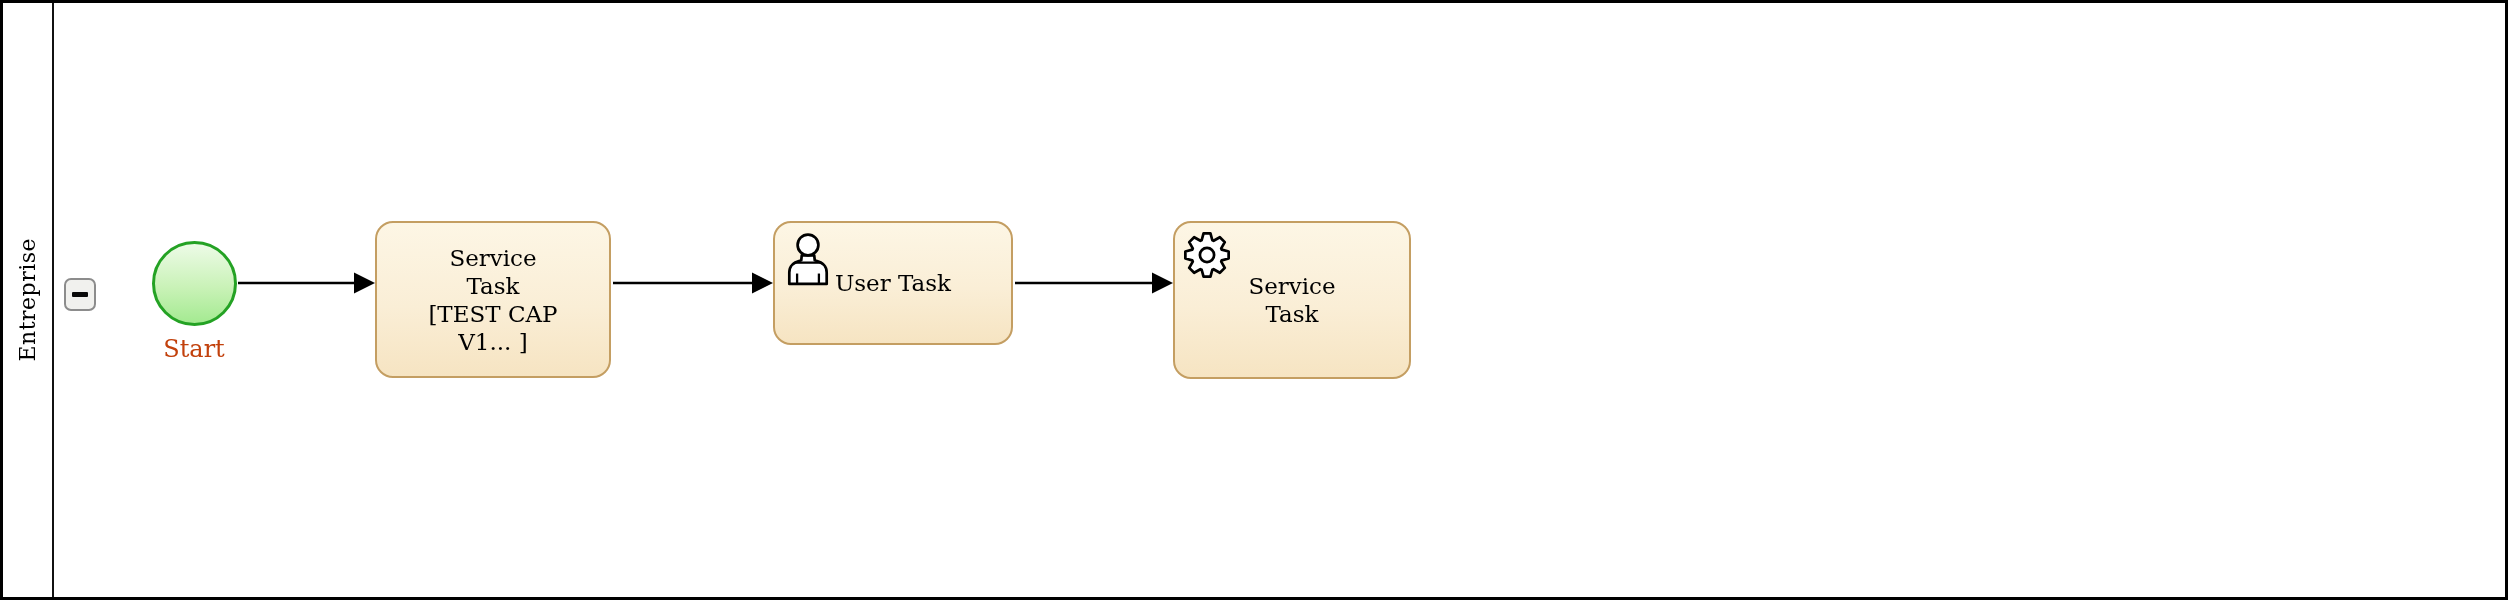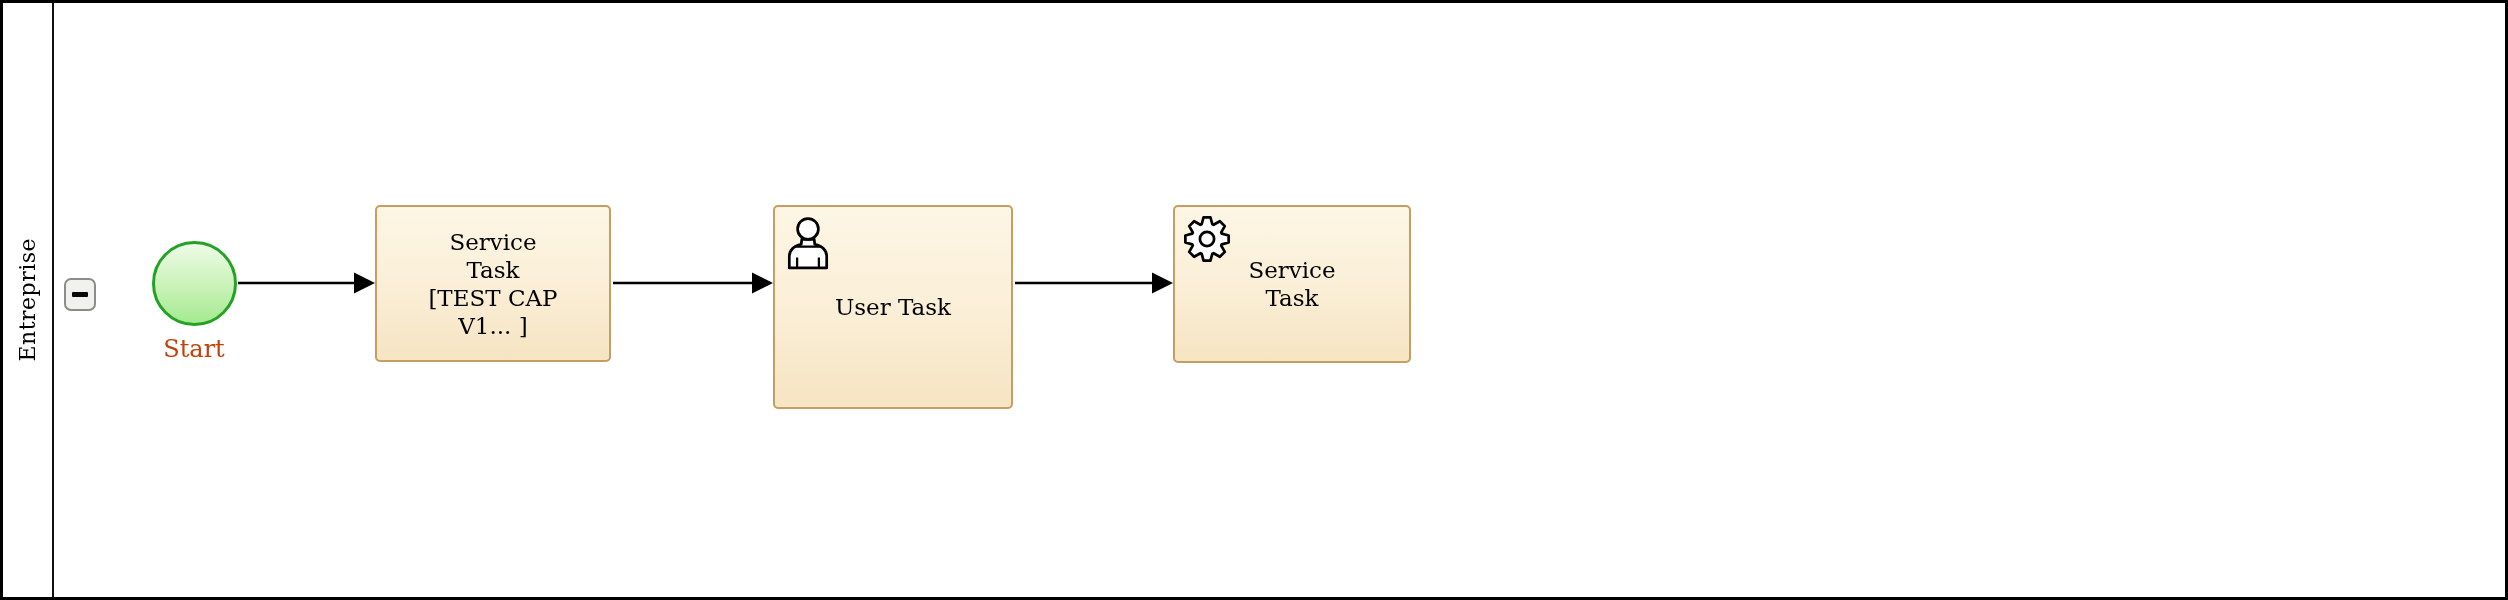--- a/index.html
+++ b/index.html
@@ -79,32 +79,33 @@
     text-align: center;
     font-size: 24px;
     line-height: 28px;
     color: #c2410c;
   }
   
   .task {
     position: absolute;
     box-sizing: border-box;
     border: 2.5px solid #c49e62;
-    border-radius: 5px;
+    border-radius: 18px;
     background: linear-gradient(to bottom, #fdf6e5 0%, #faeed6 55%, #f6e4c2 100%);
     display: flex;
     align-items: center;
     justify-content: center;
     text-align: center;
     color: #000000;
     font-size: 23px;
     line-height: 28px;
+    margin-top: 16px;
   }
   .task-1 { left: 372px; top: 202px; width: 236px; height: 157px; }
-  .task-2 { left: 770px; top: 202px; width: 240px; height: 204px; align-items: center; }
+  .task-2 { left: 770px; top: 202px; width: 240px; height: 124px; align-items: center; }
   .task-3 { left: 1170px; top: 202px; width: 238px; height: 158px; }
   .task-icon {
     position: absolute;
     left: 9px; top: 9px;
   }
   
   .flows {
     position: absolute;
     left: 0; top: 0;
     width: 2508px;

